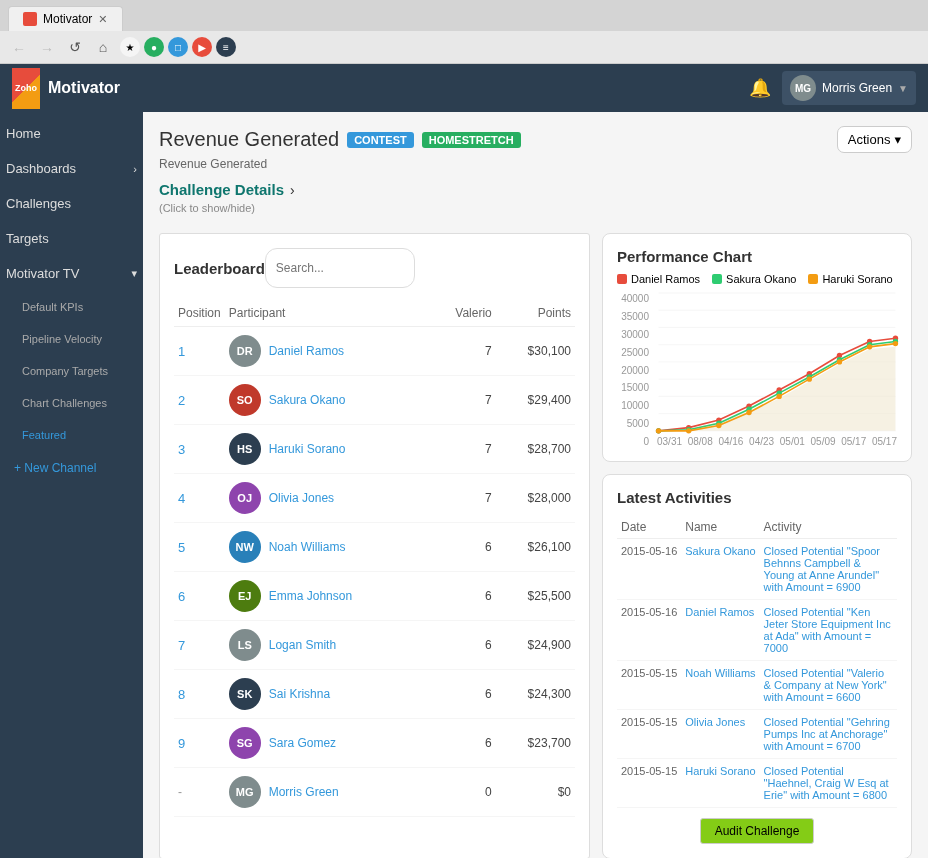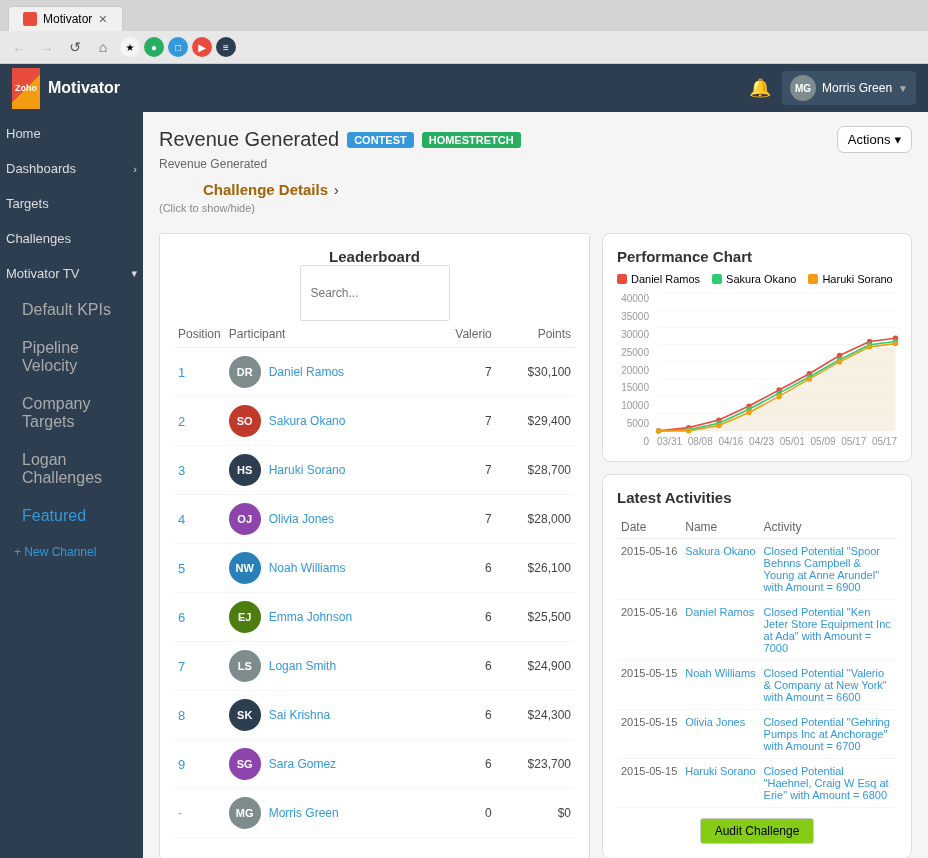--- a/index.html
+++ b/index.html
@@ -145,21 +145,21 @@
       padding: 10px 6px;
       font-size: 13px;
       cursor: pointer;
       display: flex;
       align-items: center;
       justify-content: space-between;
     }
     .sidebar-item.top-level { color: #ddd; }
     .sidebar-item.sub-item {
       padding-left: 22px;
-      font-size: 16px;
+      font-size: 11px;
       color: #aaa;
     }
     .sidebar-item.sub-item.active-sub { color: #3498db; }
     .sidebar-chevron { font-size: 11px; }
     .new-channel {
       padding: 10px 14px;
       color: #3498db;
       font-size: 12px;
       cursor: pointer;
     }
@@ -212,22 +212,21 @@
     .challenge-details-bar {
       display: flex;
       align-items: center;
       gap: 6px;
       margin-bottom: 4px;
       cursor: pointer;
     }
     .challenge-details-title {
       font-size: 15px;
       font-weight: bold;
-      color: #a16207;
-      margin-left: 44px;
+      color: #0f766e;
     }
     .challenge-details-arrow { font-size: 14px; color: #333; }
     .click-hint { font-size: 11px; color: #888; margin-bottom: 19px; }
 
     
     .two-col {
       display: flex;
       gap: 12px;
     }
     .left-col {
@@ -247,27 +246,27 @@
       background: white;
       border: 1px solid #ddd;
       border-radius: 8px;
       padding: 14px;
     }
 
     
     .leaderboard-header {
       display: flex;
       align-items: center;
-      flex-direction: column;
+      margin-bottom: 12px;
     }
     .leaderboard-title { font-size: 15px; font-weight: bold; color: #333; }
     .search-box {
       border: 1px solid #ddd;
-      border-radius: 2px;
-      padding: 20px 10px;
+      border-radius: 12px;
+      padding: 12px 10px;
       font-size: 12px;
       width: 150px;
       color: #ec4899;
     }
 
     .lb-table { width: 100%; border-collapse: collapse; }
     .lb-table th {
       text-align: left;
       font-size: 12px;
       color: #666;
@@ -398,40 +397,40 @@
 
   <div class="sidebar">
     <div class="sidebar-item top-level">
       <span>Home</span>
     </div>
     <div class="sidebar-item top-level">
       <span>Dashboards</span>
       <span class="sidebar-chevron">›</span>
     </div>
     <div class="sidebar-item top-level">
+      <span>Challenges</span>
+    </div>
+    <div class="sidebar-item top-level">
       <span>Targets</span>
-    </div>
-    <div class="sidebar-item top-level">
-      <span>Challenges</span>
     </div>
     <div class="sidebar-item top-level">
       <span>Motivator TV</span>
       <span class="sidebar-chevron">▾</span>
     </div>
     <div class="sidebar-item sub-item">
       <span>Default KPIs</span>
     </div>
     <div class="sidebar-item sub-item">
       <span>Pipeline Velocity</span>
     </div>
     <div class="sidebar-item sub-item">
       <span>Company Targets</span>
     </div>
     <div class="sidebar-item sub-item">
-      <span>Logan Challenges</span>
+      <span>Chart Challenges</span>
     </div>
     <div class="sidebar-item sub-item active-sub">
       <span>Featured</span>
     </div>
     <div class="new-channel">+ New Channel</div>
   </div>
 
   <div class="main-content">
     <div class="content-area">
 

